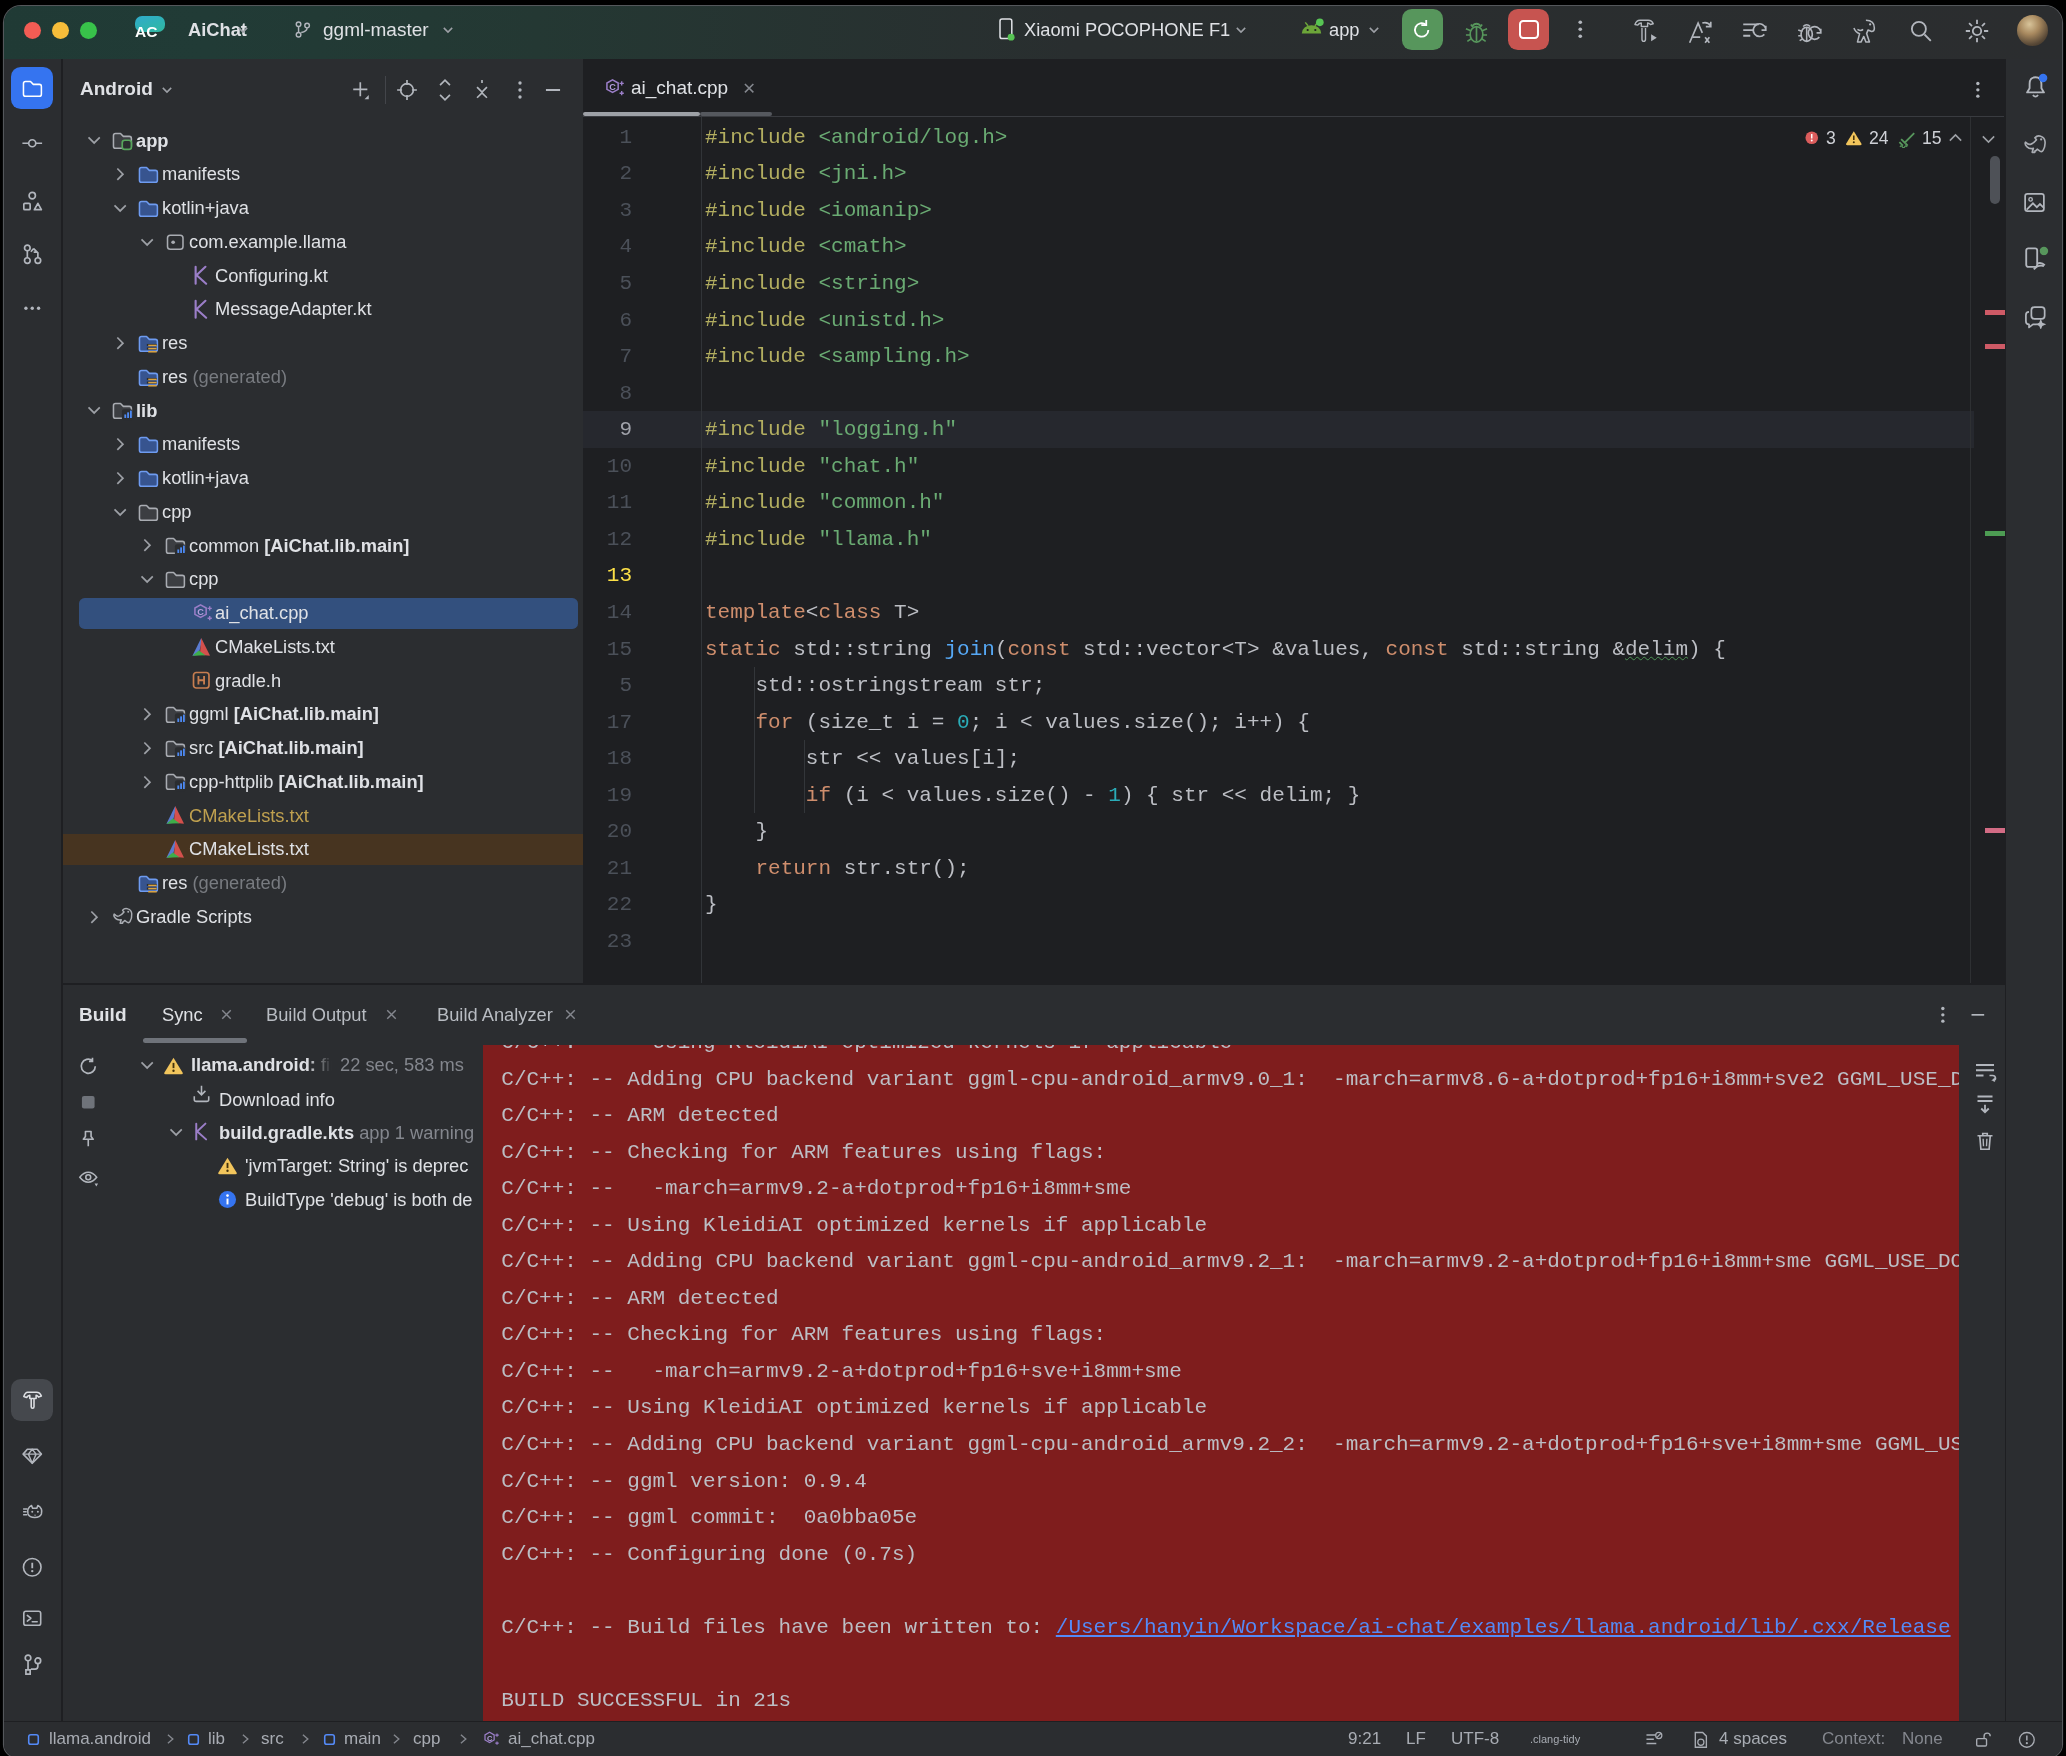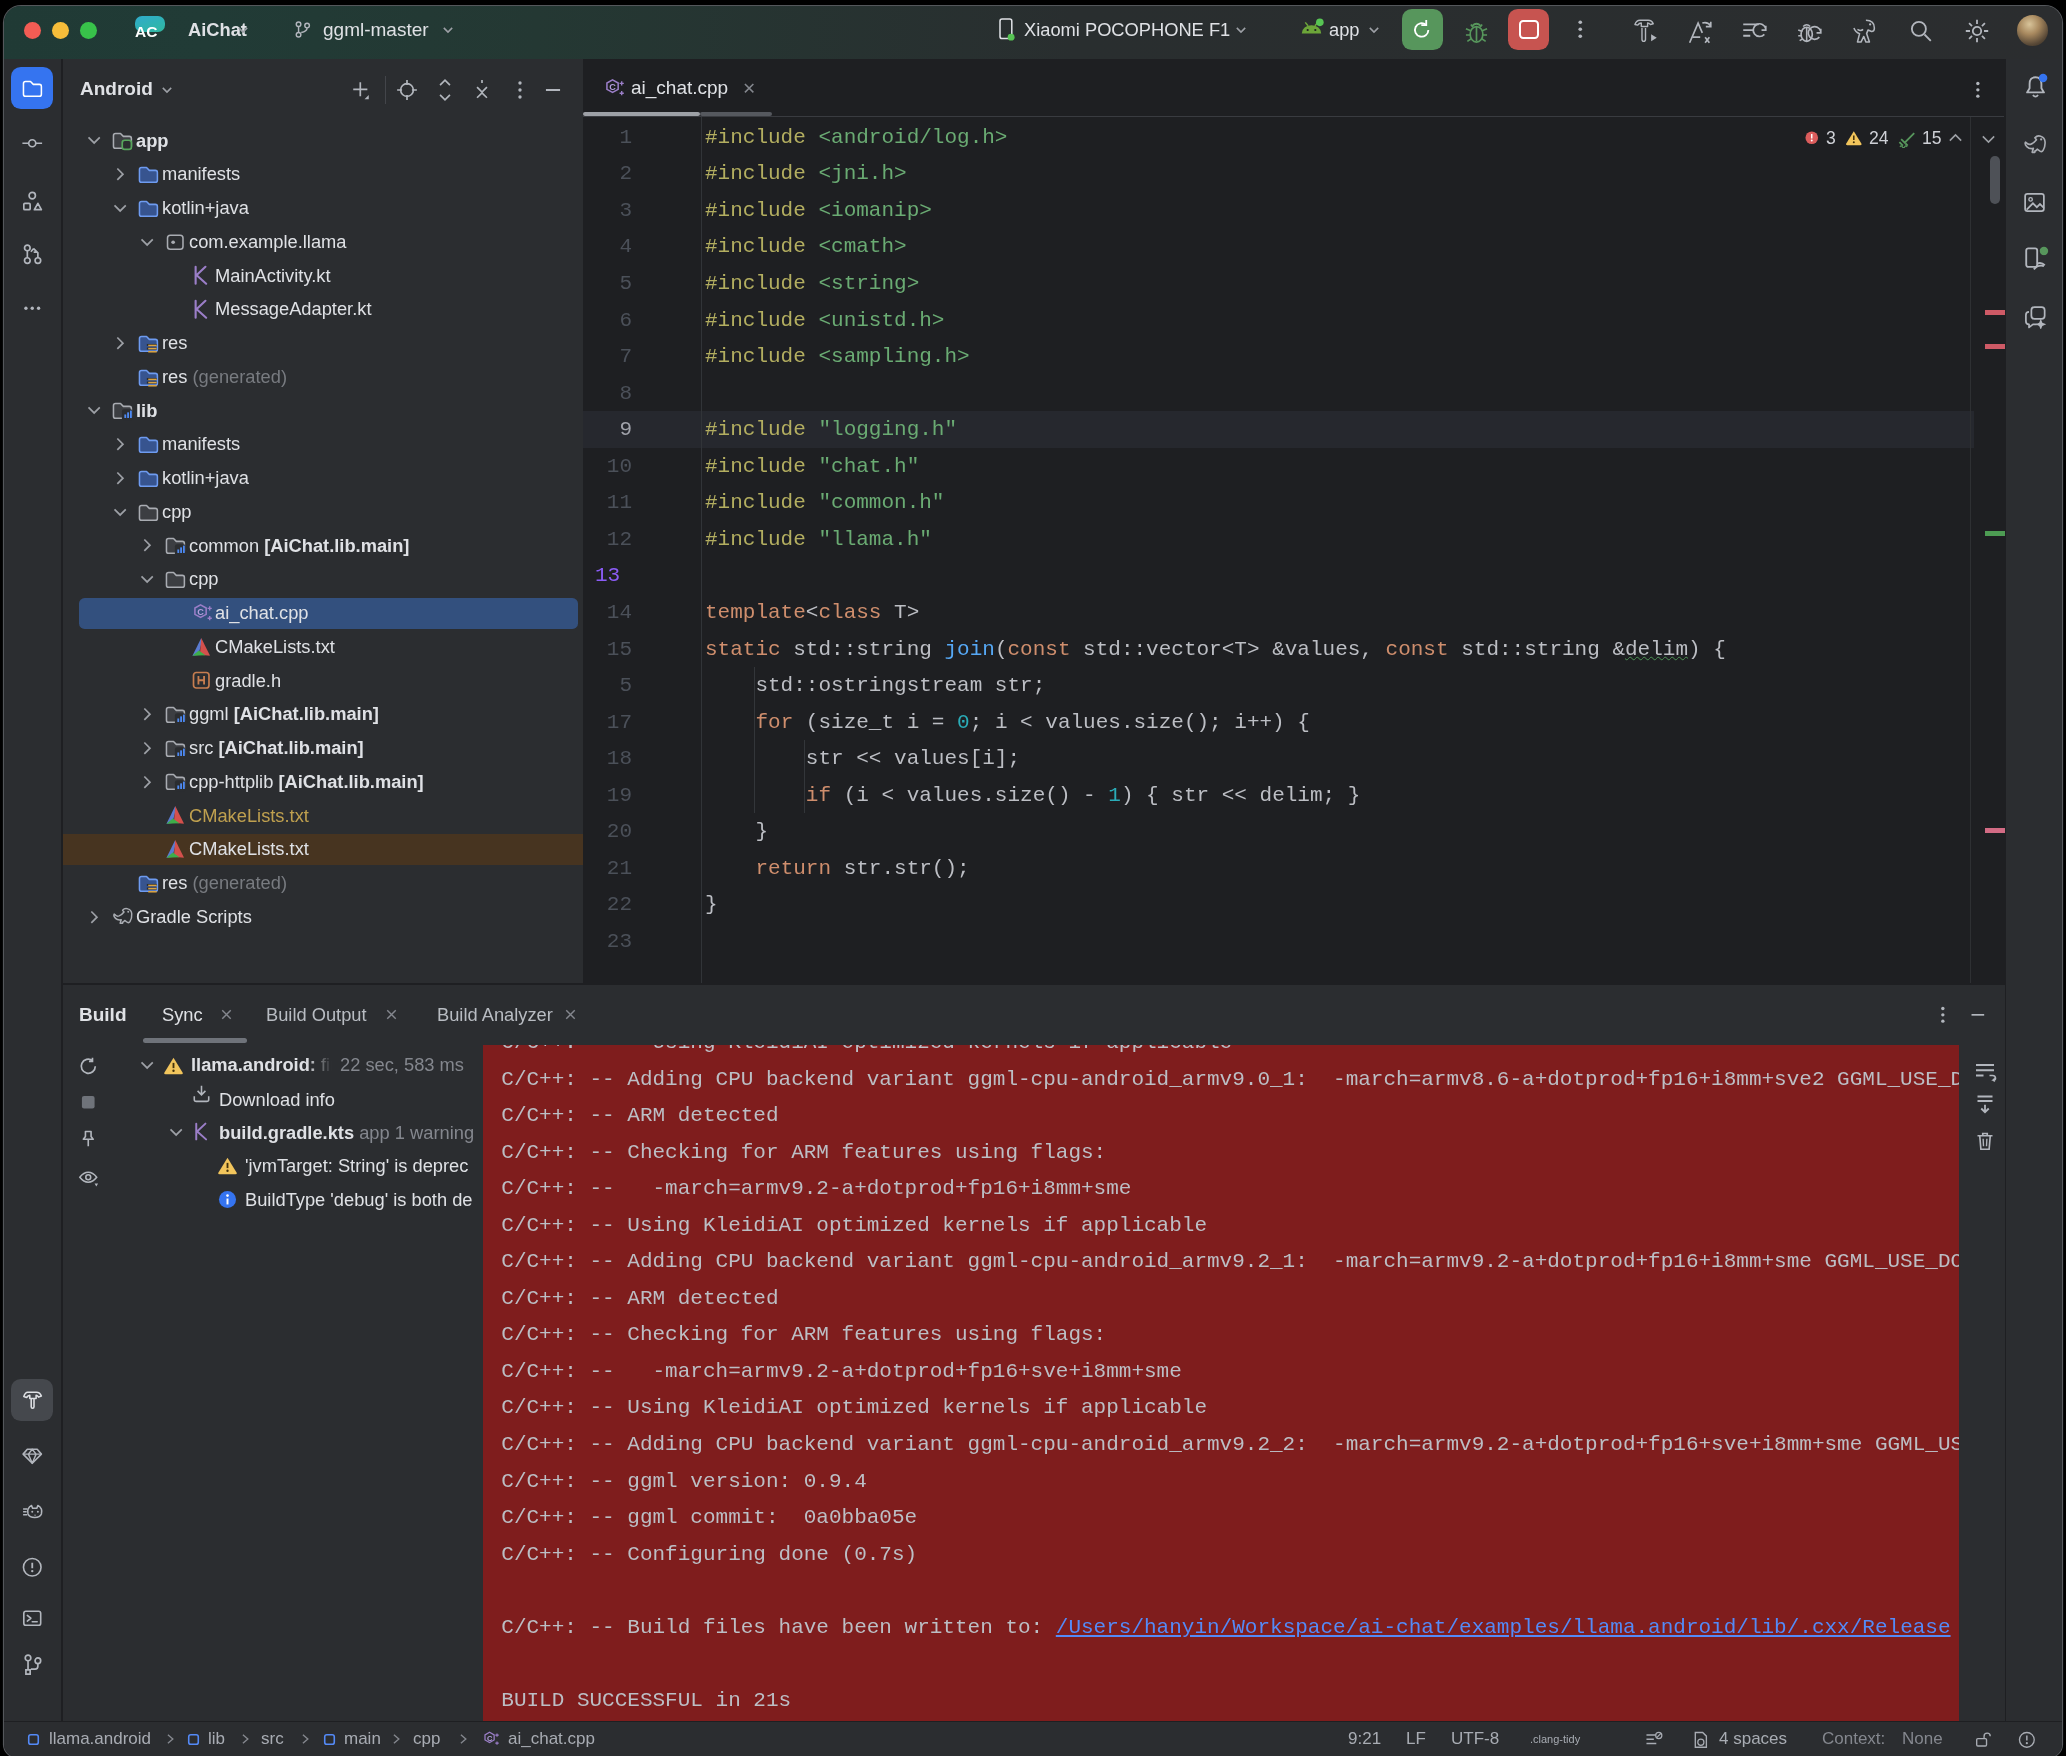--- a/index.html
+++ b/index.html
@@ -208,21 +208,21 @@
         <path d="M5 9 l8 8 8-8" stroke="#9DA0A6" stroke-width="2.4"></path>
       </svg>
 <svg class="ab" style="left:164px;top:231px" width="22.5" height="22.5" viewBox="0 0 32 32" fill="none">
         <rect x="5" y="6" width="22" height="20" rx="4" stroke="#A9ACB2" stroke-width="2.2"></rect>
         <circle cx="13" cy="16" r="2.6" fill="#A9ACB2"></circle>
       </svg>
 <div class="t" style="left:189px;top:225px">com.example.llama</div>
 <svg class="ab" style="left:190px;top:264px" width="22.5" height="22.5" viewBox="0 0 32 32" fill="none">
         <path d="M8 4 v24 M8 17 L22 4 M9.5 16 L23 28" stroke="#9B7EC8" stroke-width="3" stroke-linecap="round"></path>
       </svg>
-<div class="t" style="left:215px;top:259px">MainActivity.kt</div>
+<div class="t" style="left:215px;top:259px">Configuring.kt</div>
 <svg class="ab" style="left:190px;top:298px" width="22.5" height="22.5" viewBox="0 0 32 32" fill="none">
         <path d="M8 4 v24 M8 17 L22 4 M9.5 16 L23 28" stroke="#9B7EC8" stroke-width="3" stroke-linecap="round"></path>
       </svg>
 <div class="t" style="left:215px;top:292px">MessageAdapter.kt</div>
 <svg class="ab" style="left:111px;top:334px" width="18.3" height="18.3" viewBox="0 0 26 26" fill="none">
         <path d="M9 5 l8 8 -8 8" stroke="#9DA0A6" stroke-width="2.4"></path>
       </svg>
 <svg class="ab" style="left:137px;top:332px" width="22.5" height="22.5" viewBox="0 0 32 32" fill="none">
         <path d="M3.5 9.5 q0-3 3-3 h7 l4 4 h8.5 q3 0 3 3 v11 q0 3-3 3 h-19.5 q-3 0-3-3 z" fill="#37548F" stroke="#6E9BF0" stroke-width="2.2" stroke-linejoin="round"></path>
         <rect x="14" y="17" width="14" height="3" fill="#2B2D30"></rect>
@@ -406,21 +406,21 @@
 <div class="ab mono" style="left:705px;top:338px;height:37px;line-height:37px"><span class="d">#include</span><span class="p"> </span><span class="s">&lt;sampling.h&gt;</span></div>
 <div class="ab mono" style="left:583px;top:375px;width:49px;height:37px;line-height:37px;text-align:right;color:#4B5059">8</div>
 <div class="ab mono" style="left:583px;top:411px;width:49px;height:37px;line-height:37px;text-align:right;color:#A1A3AB">9</div>
 <div class="ab mono" style="left:705px;top:411px;height:37px;line-height:37px"><span class="d">#include</span><span class="p"> </span><span class="s">"logging.h"</span></div>
 <div class="ab mono" style="left:583px;top:448px;width:49px;height:37px;line-height:37px;text-align:right;color:#4B5059">10</div>
 <div class="ab mono" style="left:705px;top:448px;height:37px;line-height:37px"><span class="d">#include</span><span class="p"> </span><span class="s">"chat.h"</span></div>
 <div class="ab mono" style="left:583px;top:484px;width:49px;height:37px;line-height:37px;text-align:right;color:#4B5059">11</div>
 <div class="ab mono" style="left:705px;top:484px;height:37px;line-height:37px"><span class="d">#include</span><span class="p"> </span><span class="s">"common.h"</span></div>
 <div class="ab mono" style="left:583px;top:521px;width:49px;height:37px;line-height:37px;text-align:right;color:#4B5059">12</div>
 <div class="ab mono" style="left:705px;top:521px;height:37px;line-height:37px"><span class="d">#include</span><span class="p"> </span><span class="s">"llama.h"</span></div>
-<div class="ab mono" style="left:583px;top:557px;width:49px;height:37px;line-height:37px;text-align:center;color:#8b5cf6">13</div>
+<div class="ab mono" style="left:583px;top:557px;width:49px;height:37px;line-height:37px;text-align:right;color:#fde047">13</div>
 <div class="ab mono" style="left:583px;top:594px;width:49px;height:37px;line-height:37px;text-align:right;color:#4B5059">14</div>
 <div class="ab mono" style="left:705px;top:594px;height:37px;line-height:37px"><span class="k">template</span><span class="p">&lt;</span><span class="k">class</span><span class="p"> T&gt;</span></div>
 <div class="ab mono" style="left:583px;top:631px;width:49px;height:37px;line-height:37px;text-align:right;color:#4B5059">15</div>
 <div class="ab mono" style="left:705px;top:631px;height:37px;line-height:37px"><span class="k">static</span><span class="p"> std::string </span><span class="f">join</span><span class="p">(</span><span class="k">const</span><span class="p"> std::vector&lt;T&gt; &amp;values, </span><span class="k">const</span><span class="p"> std::string &amp;</span><span class="p" style="text-decoration:underline wavy #4C9154 1.4px">delim</span><span class="p">) {</span></div>
 <div class="ab mono" style="left:583px;top:667px;width:49px;height:37px;line-height:37px;text-align:right;color:#4B5059">5</div>
 <div class="ab mono" style="left:705px;top:667px;height:37px;line-height:37px"><span class="p">    std::ostringstream str;</span></div>
 <div class="ab mono" style="left:583px;top:704px;width:49px;height:37px;line-height:37px;text-align:right;color:#4B5059">17</div>
 <div class="ab mono" style="left:705px;top:704px;height:37px;line-height:37px"><span class="p">    </span><span class="k">for</span><span class="p"> (size_t i = </span><span class="n">0</span><span class="p">; i &lt; values.size(); i++) {</span></div>
 <div class="ab mono" style="left:583px;top:740px;width:49px;height:37px;line-height:37px;text-align:right;color:#4B5059">18</div>
 <div class="ab mono" style="left:705px;top:740px;height:37px;line-height:37px"><span class="p">        str &lt;&lt; values[i];</span></div>

